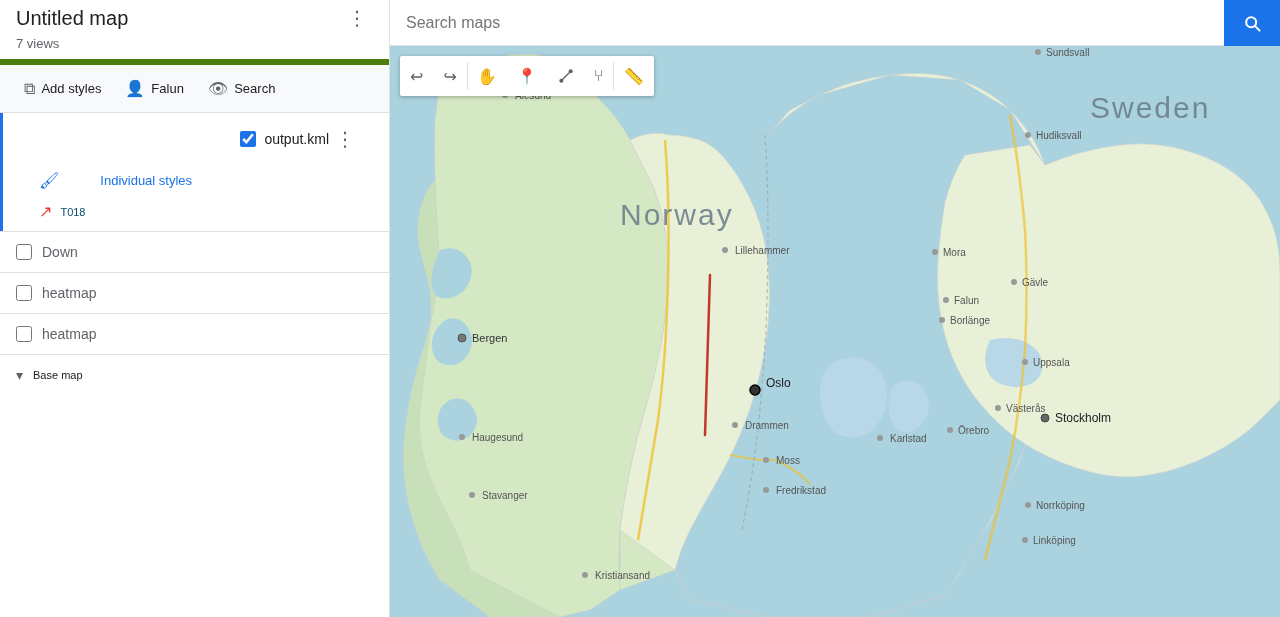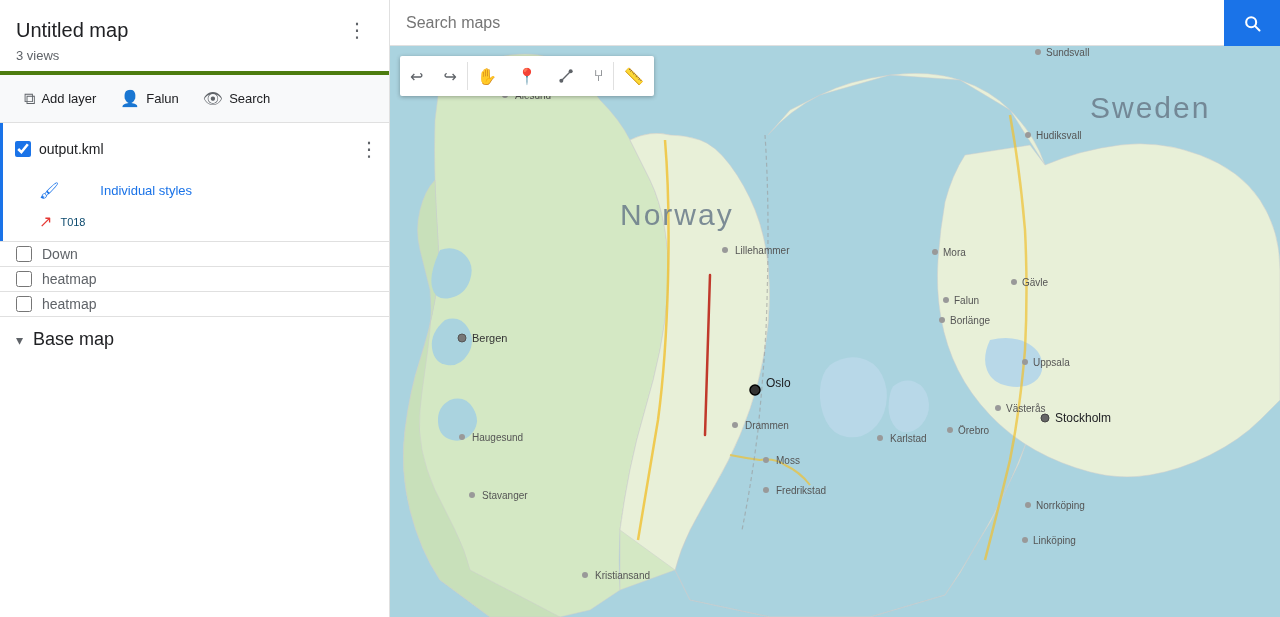--- a/index.html
+++ b/index.html
@@ -11,22 +11,22 @@
       min-width: 390px;
       height: 617px;
       background: #fff;
       border-right: 1px solid #e0e0e0;
       display: flex;
       flex-direction: column;
       z-index: 10;
     }
 
     .sidebar-header {
-      padding: 14px 16px 8px 16px;
-      border-bottom: 4px solid #4d7c0f;
+      padding: 2px 16px 8px 16px;
+      border-bottom: 6px solid #4d7c0f;
     }
 
     .map-title-row {
       display: flex;
       align-items: center;
       justify-content: space-between;
     }
 
     .map-title {
       font-size: 20px;
@@ -90,22 +90,22 @@
 
     
     .layer-section {
       border-left: 3px solid #1a73e8;
       margin: 0;
     }
 
     .layer-header {
       display: flex;
       align-items: center;
-      justify-content: space-between;
-      padding: 10px 4px 10px 12px;
+      justify-content: flex-end;
+      padding: 10px 28px 10px 12px;
       background: #fff;
     }
 
     .layer-title-row {
       display: flex;
       align-items: center;
       gap: 8px;
     }
 
     .layer-checkbox {
@@ -155,21 +155,21 @@
     .t018-label {
       font-size: 11px;
       color: #0c4a6e;
     }
 
     
     .extra-layer {
       display: flex;
       align-items: center;
       gap: 10px;
-      padding: 4px 16px;
+      padding: 12px 16px;
       border-top: 1px solid #e0e0e0;
       cursor: pointer;
     }
 
     .extra-layer-checkbox {
       width: 16px;
       height: 16px;
       accent-color: #1a73e8;
       cursor: pointer;
     }
@@ -189,21 +189,21 @@
       cursor: pointer;
       margin-top: auto;
     }
 
     .base-map-chevron {
       color: #5f6368;
       font-size: 14px;
     }
 
     .base-map-label {
-      font-size: 18px;
+      font-size: 11px;
       color: #202124;
     }
 
     
     #map-area {
       flex: 1;
       position: relative;
       overflow: hidden;
       background: #bef264;
     }
@@ -304,27 +304,27 @@
 <body>
 
 <div id="sidebar">
   <div class="sidebar-header">
     <div class="map-title-row">
       <div class="map-title">Untitled map</div>
       <button class="three-dots-btn">
         <span>⋮</span>
       </button>
     </div>
-    <div class="map-views">3 views</div>
+    <div class="map-views">7 views</div>
   </div>
 
   <div class="action-bar">
     <button class="action-btn">
       <span class="btn-icon">⧉</span>
-      <span>Add layer</span>
+      <span>Add styles</span>
     </button>
     <button class="action-btn">
       <span class="btn-icon">👤</span>
       <span>Falun</span>
     </button>
     <button class="action-btn">
       <span class="btn-icon">👁</span>
       <span>Search</span>
     </button>
   </div>

